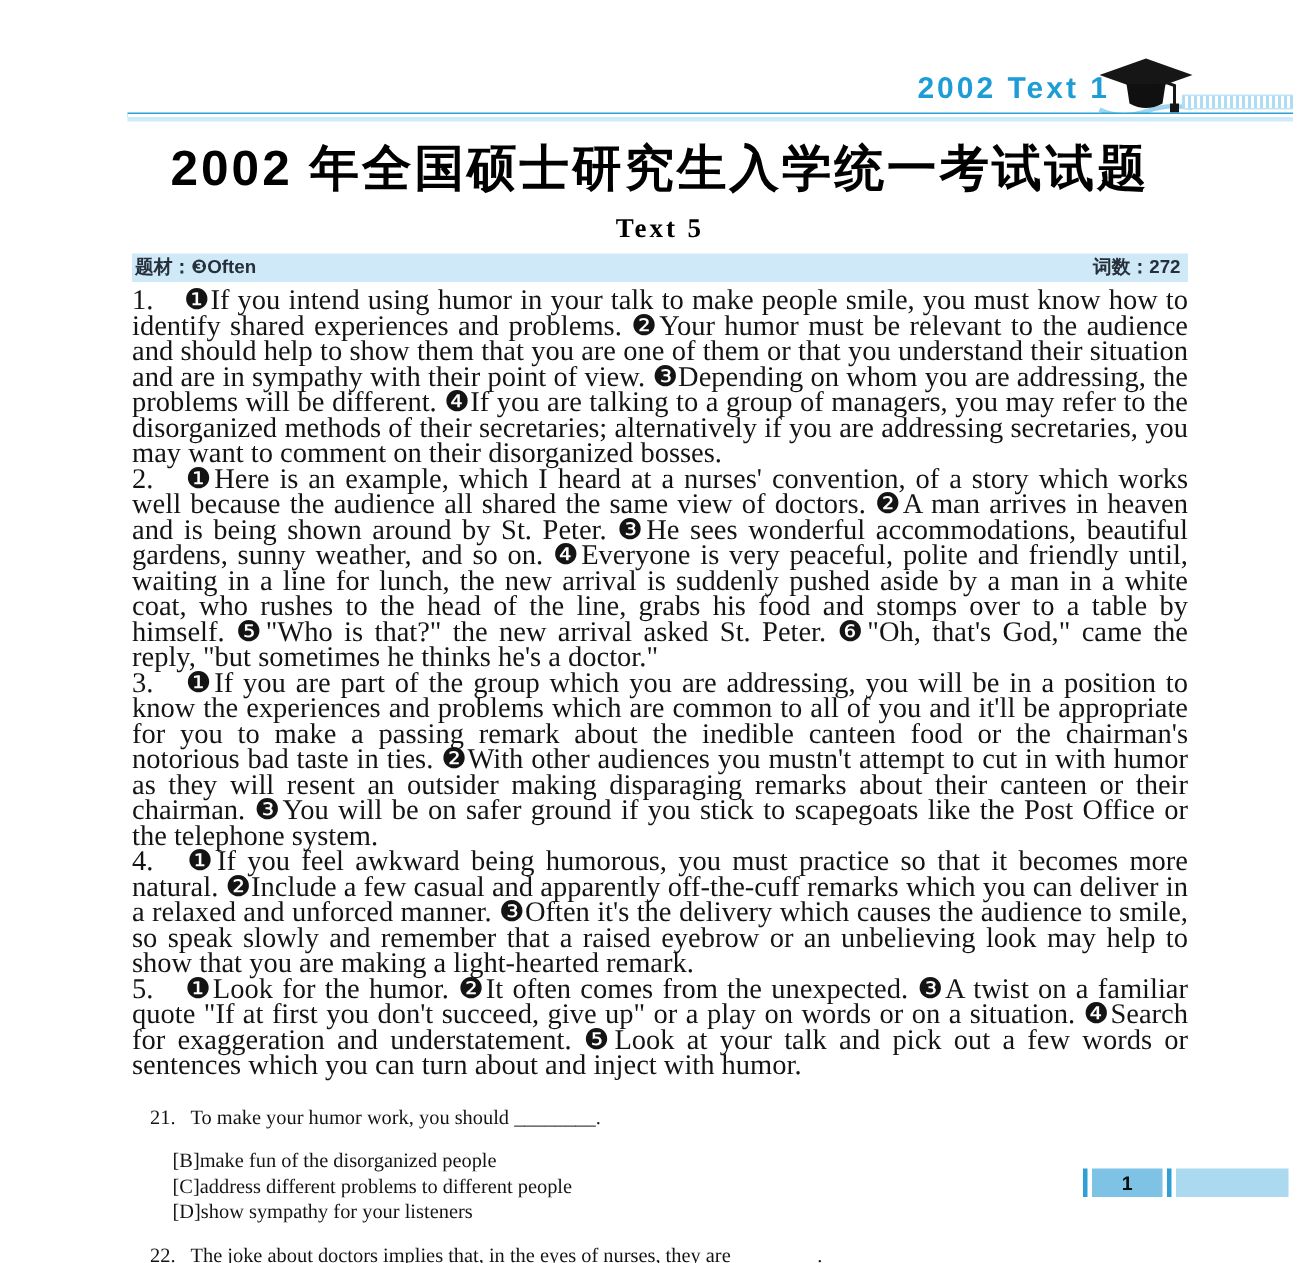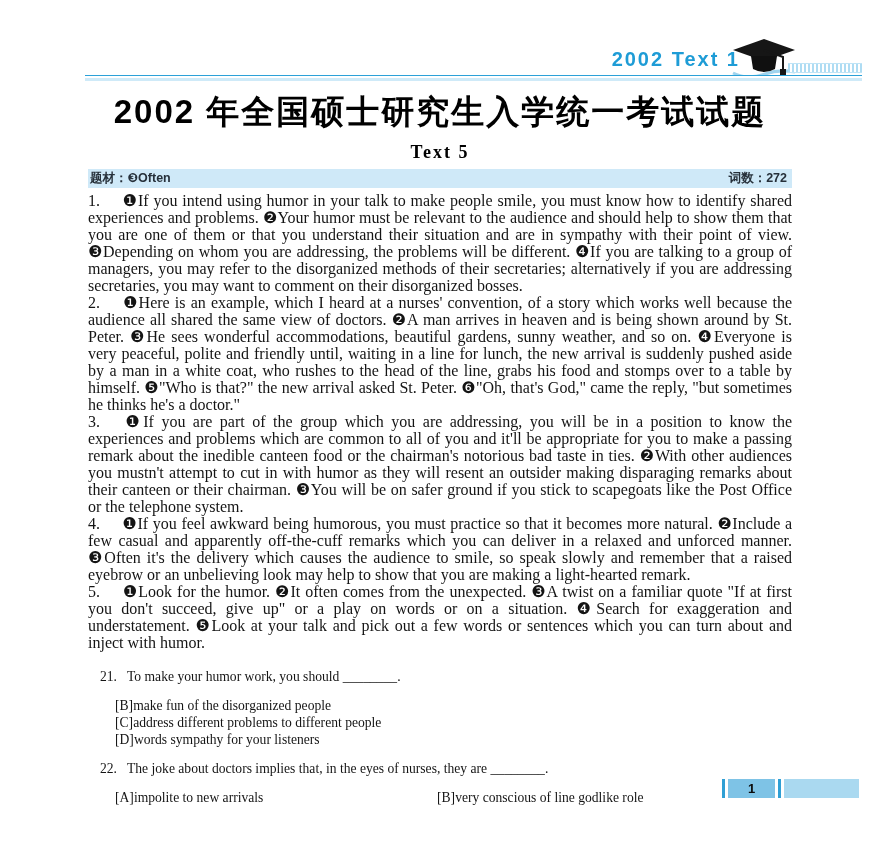--- a/index.html
+++ b/index.html
@@ -84,21 +84,21 @@
     align-items: center;
     padding: 0 5px 0 2px;
     font-family: "Liberation Sans", "DejaVu Sans", sans-serif;
     font-weight: bold;
     font-size: 12.5px;
     color: #26303a;
   }
   
   .passage {
     margin-top: 4px;
-    font-size: 16px;
+    font-size: 19px;
     line-height: 17px;
     text-align: justify;
   }
   .para { margin: 0; }
   .pnum { display: inline-block; width: 34px; }
   
   .questions { margin-top: 17px; font-size: 13.6px; line-height: 17px; }
   .stem { margin: 12px; }
   .qnum { display: inline-block; width: 27px; }
   .opt { padding-left: 27px; }
@@ -164,21 +164,21 @@
       <p class="para"><span class="pnum">4.</span><span>❶If you feel awkward being humorous, you must practice so that it becomes more natural. ❷Include a few casual and apparently off-the-cuff remarks which you can deliver in a relaxed and unforced manner. ❸Often it's the delivery which causes the audience to smile, so speak slowly and remember that a raised eyebrow or an unbelieving look may help to show that you are making a light-hearted remark.</span></p>
       <p class="para"><span class="pnum">5.</span><span>❶Look for the humor. ❷It often comes from the unexpected. ❸A twist on a familiar quote "If at first you don't succeed, give up" or a play on words or on a situation. ❹Search for exaggeration and understatement. ❺Look at your talk and pick out a few words or sentences which you can turn about and inject with humor.</span></p>
     </div>
 
     <div class="questions">
 
       <div class="q">
         <p class="stem"><span class="qnum">21.</span><span>To make your humor work, you should ________.</span></p>
         <div class="opt"><span class="obr">[B]</span><span>make fun of the disorganized people</span></div>
         <div class="opt"><span class="obr">[C]</span><span>address different problems to different people</span></div>
-        <div class="opt"><span class="obr">[D]</span><span>words sympathy for your listeners</span></div>
+        <div class="opt"><span class="obr">[D]</span><span>show sympathy for your listeners</span></div>
       </div>
 
       <div class="q">
         <p class="stem"><span class="qnum">22.</span><span>The joke about doctors implies that, in the eyes of nurses, they are ________.</span></p>
         <div class="opt-row">
           <div class="opt opt-a"><span class="obr">[A]</span><span>impolite to new arrivals</span></div>
           <div class="opt"><span class="obr">[B]</span><span>very conscious of line godlike role</span></div>
         </div>
       </div>
 

